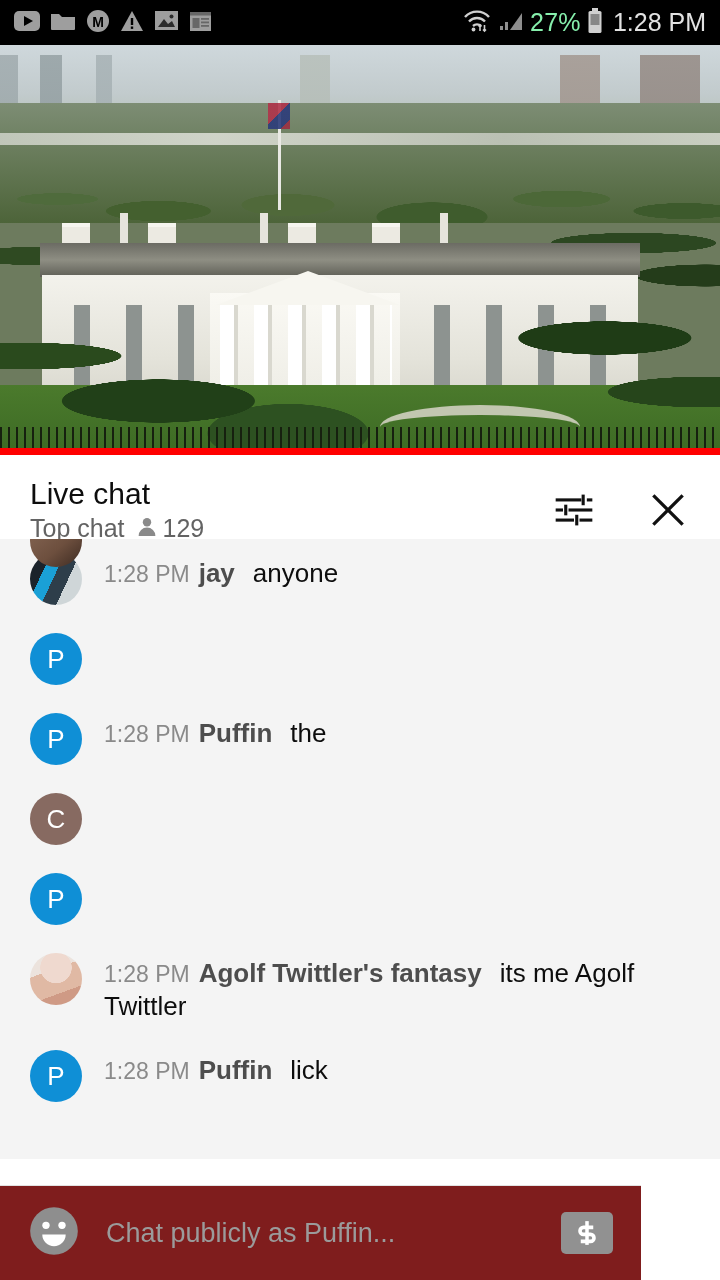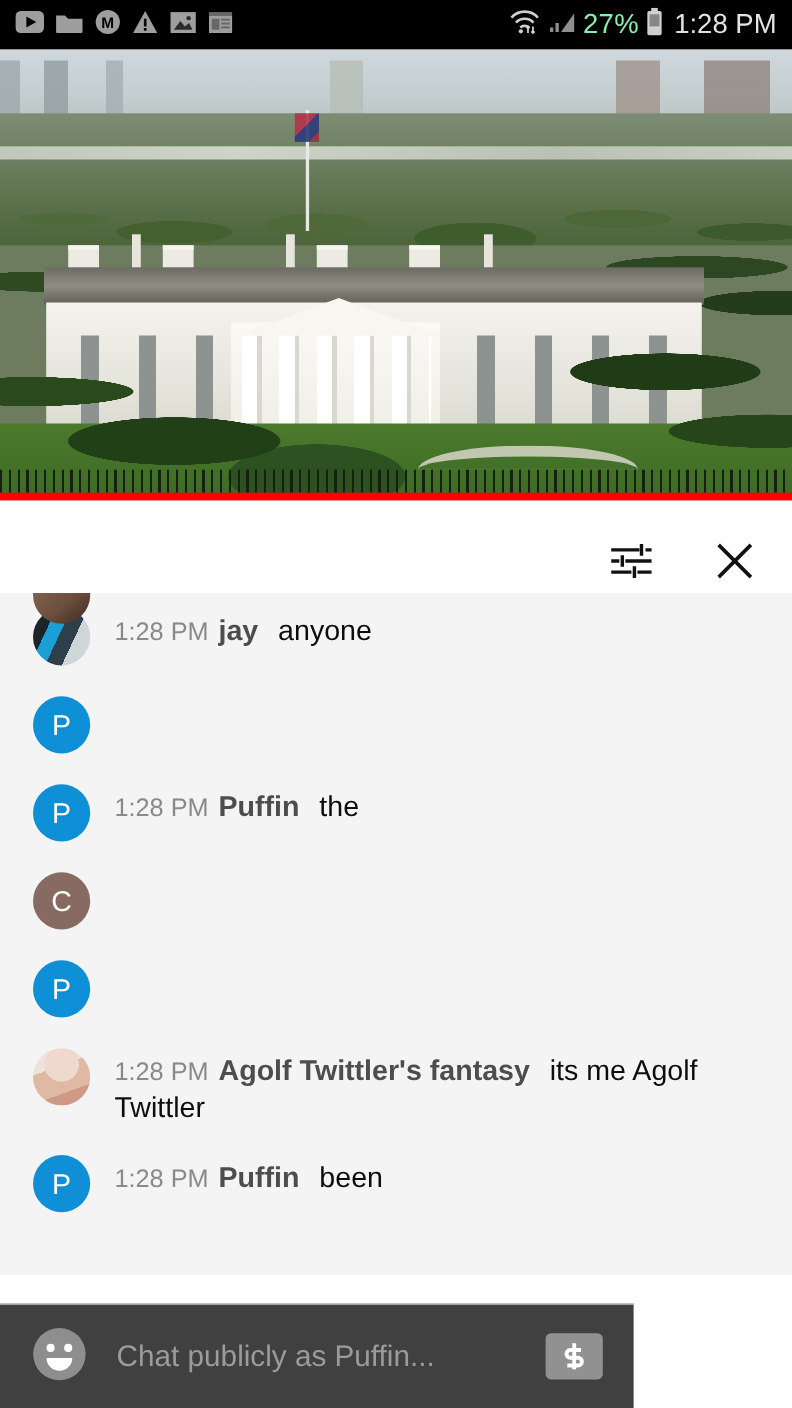--- a/index.html
+++ b/index.html
@@ -221,22 +221,22 @@
     font-size:26px; line-height:1.25; color:#0d0d0d;
   }
   .ts { color:#8a8a8a; font-size:23px; }
   .author { color:#4d4d4d; font-weight:bold; }
   .text { color:#0d0d0d; }
   .sp { display:inline-block; width:9px; }
 
   
   .input-bar {
     position:absolute; top:1185px; left:0;
-    width:576px; height:95px;
-    background:#404040;
+    width:641px; height:95px;
+    background:#7f1d1d;
     border-top:1px solid #e2e2e2;
     display:flex; align-items:center;
     padding:0 28px;
     gap:26px;
   }
   .emoji-btn { flex:0 0 auto; cursor:pointer; }
   .chat-input {
     flex:1 1 auto; border:none; outline:none; background:transparent;
     font-size:27px; color:#909090;
     font-family:"Liberation Sans", sans-serif;
@@ -359,20 +359,35 @@
     <div class="path"></div>
     <div class="near-trees"></div>
     <div class="fence"></div>
   </div>
 
   <div class="progress-track">
     <div class="progress-fill" id="progress-fill" style="width: 100%;"></div>
   </div>
 
   <div class="chat-header">
+    <div class="ch-titles">
+      <div class="ch-title">Live chat</div>
+      <div class="ch-sub">
+        <span class="ch-subtext">Top chat</span>
+        <span class="ch-viewers">
+          <span>
+            <svg width="24" height="24" viewBox="0 0 24 24">
+                <circle cx="12" cy="7.2" r="4.2" fill="#8a8a8a"></circle>
+                <path d="M3.6 21 a8.4 8.4 0 0 1 16.8 0 Z" fill="#8a8a8a"></path>
+              </svg>
+          </span>
+          <span class="ch-count">129</span>
+        </span>
+      </div>
+    </div>
     <div class="ch-actions">
       <div class="ch-btn">
         <svg width="44" height="44" viewBox="0 0 24 24">
           <line x1="2" y1="6.5" x2="16" y2="6.5" stroke="#111" stroke-width="1.7"></line>
           <line x1="19" y1="6.5" x2="22" y2="6.5" stroke="#111" stroke-width="1.7"></line>
           <line x1="17" y1="3.6" x2="17" y2="9.4" stroke="#111" stroke-width="1.7"></line>
           <line x1="2" y1="12" x2="6" y2="12" stroke="#111" stroke-width="1.7"></line>
           <line x1="9" y1="12" x2="22" y2="12" stroke="#111" stroke-width="1.7"></line>
           <line x1="7.5" y1="9.1" x2="7.5" y2="14.9" stroke="#111" stroke-width="1.7"></line>
           <line x1="2" y1="17.5" x2="12" y2="17.5" stroke="#111" stroke-width="1.7"></line>
@@ -425,21 +440,21 @@
         <div class="avatar photo-agolf"></div>
         <div class="msg-body">
           <div class="msg-line"><span class="ts">1:28 PM</span><span class="sp"></span><span class="author">Agolf Twittler's fantasy</span><span class="sp"></span><span class="sp"></span><span class="text">its me Agolf Twittler</span></div>
         </div>
       </div>
       <div class="msg">
         <div class="avatar initial-p">
           <span>P</span>
         </div>
         <div class="msg-body">
-          <div class="msg-line"><span class="ts">1:28 PM</span><span class="sp"></span><span class="author">Puffin</span><span class="sp"></span><span class="sp"></span><span class="text">been</span></div>
+          <div class="msg-line"><span class="ts">1:28 PM</span><span class="sp"></span><span class="author">Puffin</span><span class="sp"></span><span class="sp"></span><span class="text">lick</span></div>
         </div>
       </div>
     </div>
 
   <div class="input-bar">
     <div class="emoji-btn">
       <svg width="52" height="52" viewBox="0 0 24 24">
         <circle cx="12" cy="12" r="11" fill="#8e8e8e"></circle>
         <circle cx="8.3" cy="9.4" r="1.7" fill="#ffffff"></circle>
         <circle cx="15.7" cy="9.4" r="1.7" fill="#ffffff"></circle>

